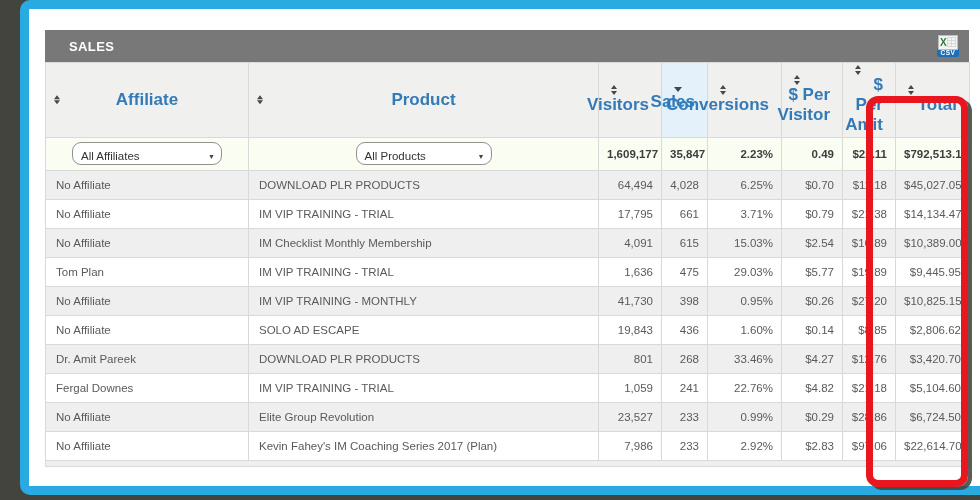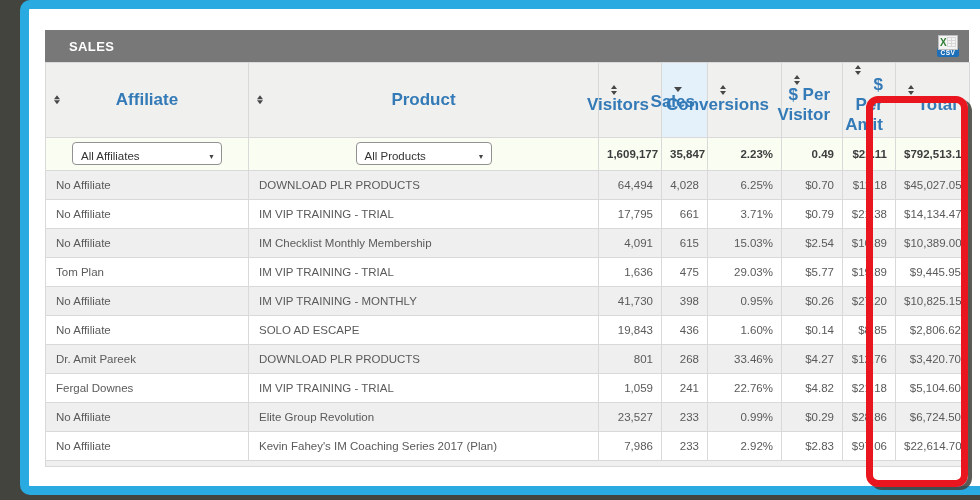--- a/index.html
+++ b/index.html
@@ -80,21 +80,21 @@
   .tri-up   { width:0; height:0; border-left:3.5px solid transparent; border-right:3.5px solid transparent; border-bottom:4.5px solid #474747; margin-bottom:1.5px; }
   .tri-down { width:0; height:0; border-left:3.5px solid transparent; border-right:3.5px solid transparent; border-top:4.5px solid #474747; }
   .sorted .tri-down { border-left-width:4px; border-right-width:4px; border-top-width:5px; }
 
   
   tr.filter-row td { height:33px; background:#f9fdf2; vertical-align:middle; }
   tr.filter-row td.sel-cell { text-align:center; }
   .fake-select {
     display:inline-flex; align-items:center; justify-content:space-between;
     width:150px; height:23px; box-sizing:border-box;
-    background:#fff; border:1px solid #919191; border-radius:4px;
+    background:#fff; border:1px solid #919191; border-radius:9px;
     padding:5px 6px 0 8px; font-size:11.5px; color:#333; cursor:pointer;
   }
   .fake-select.narrow { width:136px; }
   .sel-arrow { font-size:7px; color:#444; }
   td.num  { text-align:right; padding:0 8px; }
   td.bold { font-weight:bold; color:#3d3d3d; }
 
   
   tbody tr.data-row td { height:28px; vertical-align:middle; }
   td.cat { text-align:left; padding:8px 10px; }

